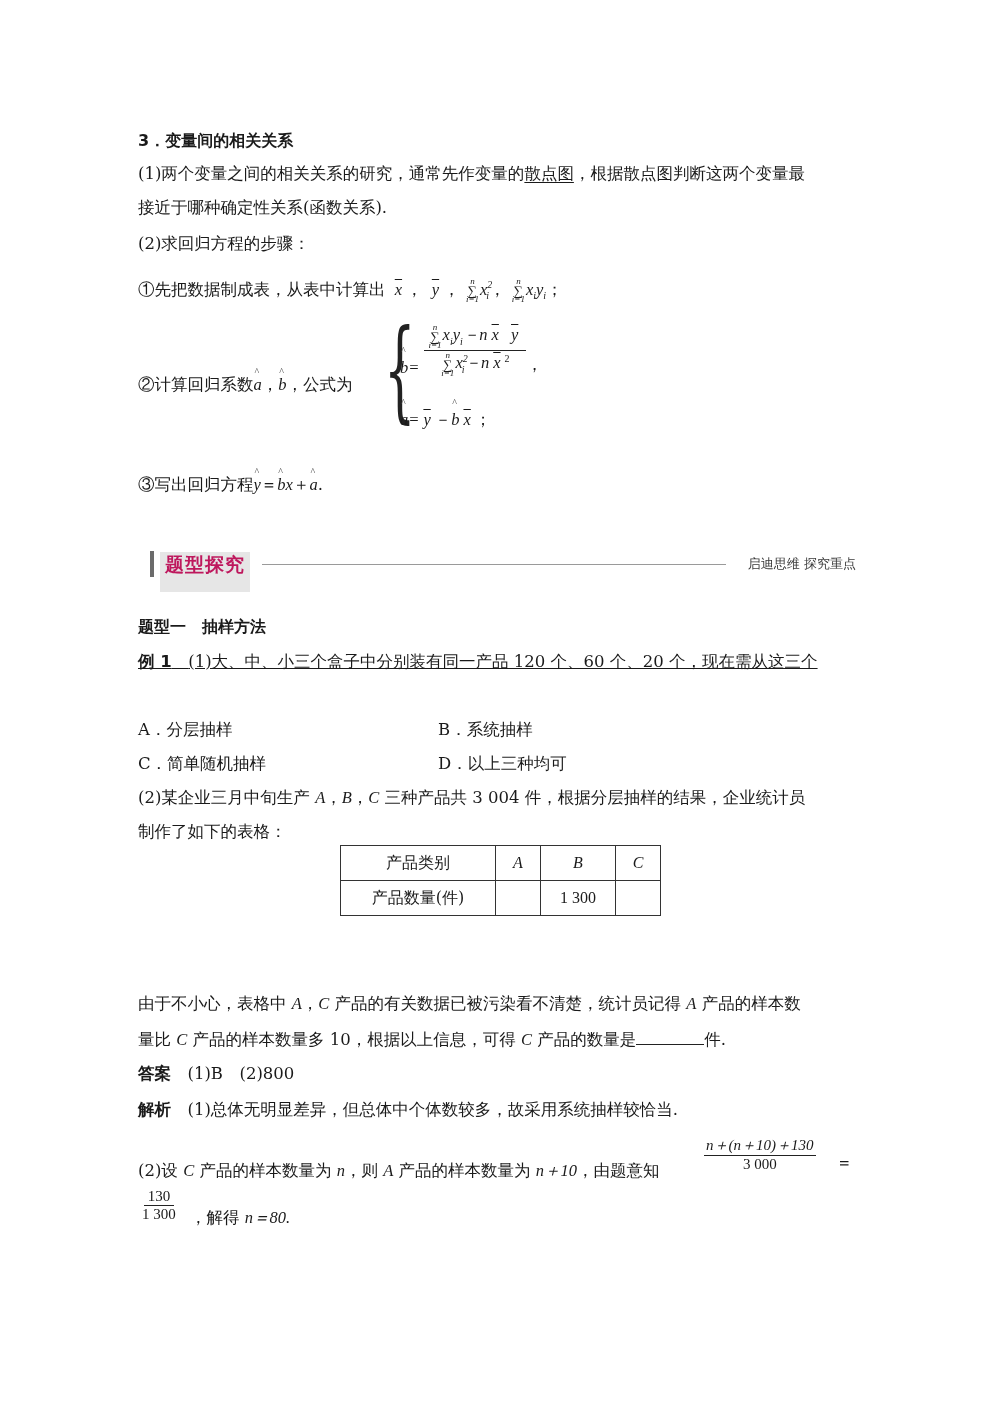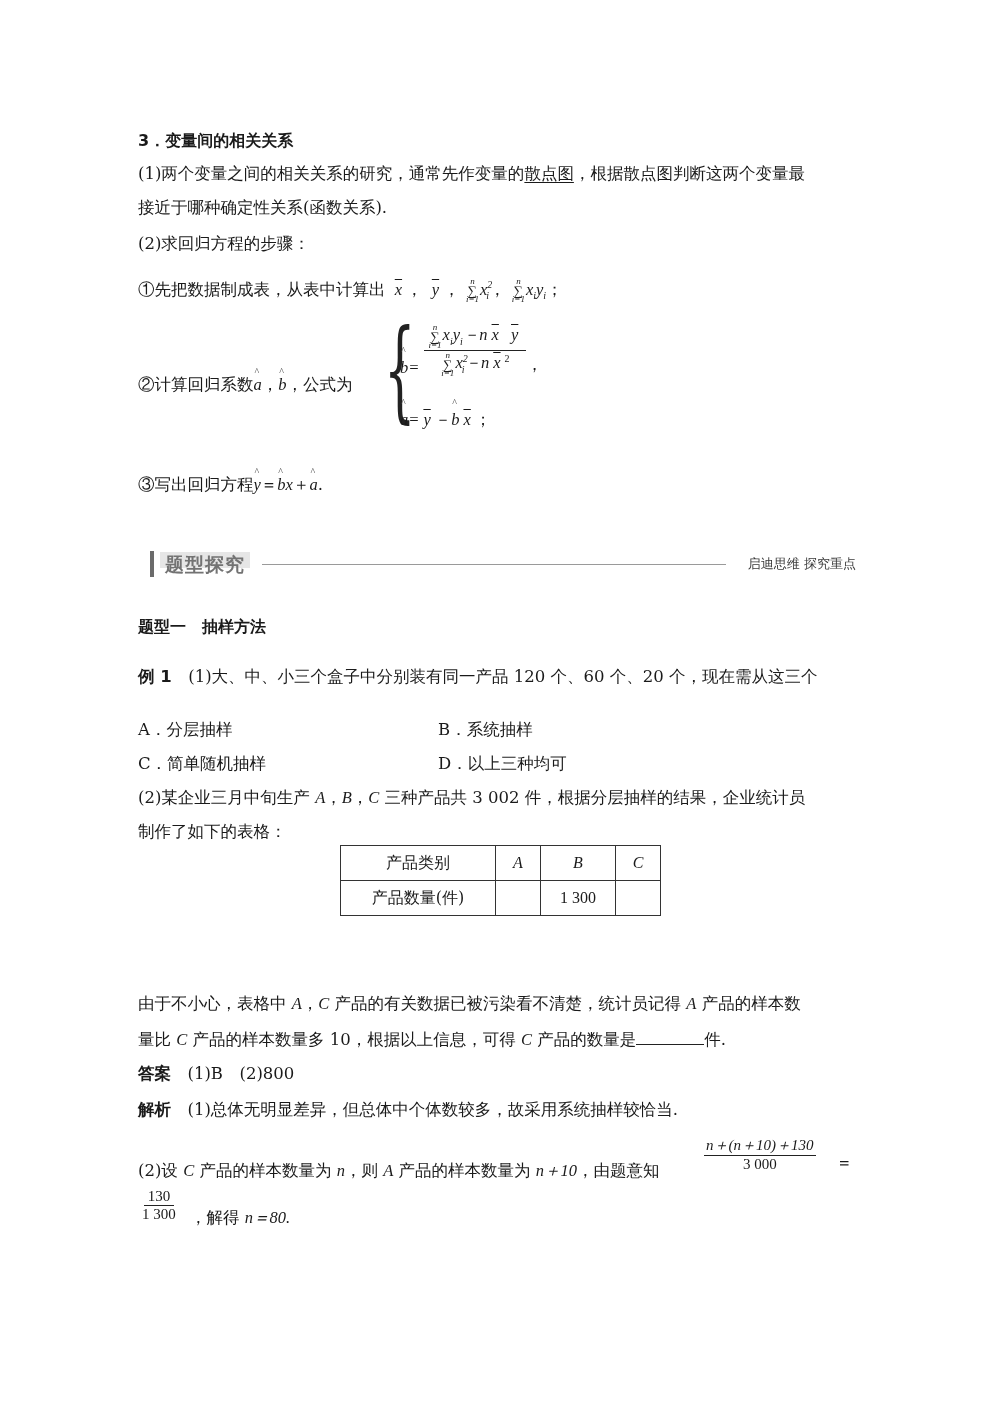--- a/index.html
+++ b/index.html
@@ -19,22 +19,22 @@
   .sum .s-top, .sum .s-bot { font-size: 9px; font-style: italic; }
   .sum .s-sig { font-size: 13px; }
   sup, sub { font-size: 10px; }
   .frac { display: inline-flex; flex-direction: column; align-items: center; vertical-align: middle; font-family: "Liberation Serif", serif; }
   .frac .fn { padding: 0 4px; border-bottom: 1px solid #222; }
   .frac .fd { padding: 0 4px; }
 
   
   .sec-head { position: absolute; left: 150px; top: 549px; width: 706px; height: 30px; }
   .sec-bar { position: absolute; left: 0; top: 2px; width: 4px; height: 26px; background: #6b6b6b; }
-  .sec-title { position: absolute; left: 10px; top: 3px; height: 16px; padding: 0 5px; background: #e6e6e6;
-               font-family: "DejaVu Sans", sans-serif; font-weight: bold; font-size: 19px; line-height: 24px; color: #737373; letter-spacing: 1px; }
+  .sec-title { position: absolute; left: 10px; top: 3px; height: 40px; padding: 0 5px; background: #e6e6e6;
+               font-family: "DejaVu Sans", sans-serif; font-weight: bold; font-size: 19px; line-height: 24px; color: #be185d; letter-spacing: 1px; }
   .sec-rule { position: absolute; left: 112px; right: 130px; top: 15px; border-top: 1px solid #9a9a9a; }
   .sec-right { position: absolute; right: 0; top: 6px; font-family: "DejaVu Sans", sans-serif; font-size: 13px; color: #3a3a3a; }
 
   
   .brace-block { position: absolute; left: 384px; top: 315px; width: 200px; height: 120px; }
   .brace { position: absolute; left: 0; top: 0; font-size: 110px; line-height: 110px; font-family: "DejaVu Serif", serif; transform: scaleX(0.45); transform-origin: left top; color: #222; }
 
   table.data { position: absolute; left: 340px; top: 845px; border-collapse: collapse; font-size: 16px; }
   table.data td { border: 1px solid #333; height: 34px; text-align: center; padding: 0; }
   .blank { display: inline-block; width: 68px; border-bottom: 1px solid #222; height: 16px; vertical-align: baseline; }
@@ -106,31 +106,31 @@
 
   <div class="sec-head">
     <div class="sec-bar"></div>
     <div class="sec-title">题型探究</div>
     <div class="sec-rule"></div>
     <div class="sec-right">启迪思维  探究重点</div>
   </div>
 
   <div class="line bold" style="top:608px; font-size:16px;">题型一　抽样方法</div>
 
-  <div class="line" style="top:658px;">
+  <div class="line" style="top:643px;text-decoration:underline;">
     <span class="bold">例 1</span>　<span>(1)大、中、小三个盒子中分别装有同一产品 120 个、60 个、20 个，现在需从这三个</span>
   </div>
 
   <div class="line" style="top:711px;">A．分层抽样</div>
   <div class="line" style="top:711px; left:438px;">B．系统抽样</div>
   <div class="line" style="top:745px;">C．简单随机抽样</div>
   <div class="line" style="top:745px; left:438px;">D．以上三种均可</div>
 
   <div class="line" style="top:779px;">
-    <span>(2)某企业三月中旬生产 </span><span class="it">A</span><span>，</span><span class="it">B</span><span>，</span><span class="it">C</span><span> 三种产品共 3 002 件，根据分层抽样的结果，企业统计员</span>
+    <span>(2)某企业三月中旬生产 </span><span class="it">A</span><span>，</span><span class="it">B</span><span>，</span><span class="it">C</span><span> 三种产品共 3 004 件，根据分层抽样的结果，企业统计员</span>
   </div>
   <div class="line" style="top:813px;">制作了如下的表格：</div>
 
   <table class="data">
     <tbody>
         <tr>
       <td style="width:154px;">产品类别</td>
       <td class="it" style="width:44px;">A</td>
       <td class="it" style="width:74px;">B</td>
       <td class="it" style="width:44px;">C</td>

